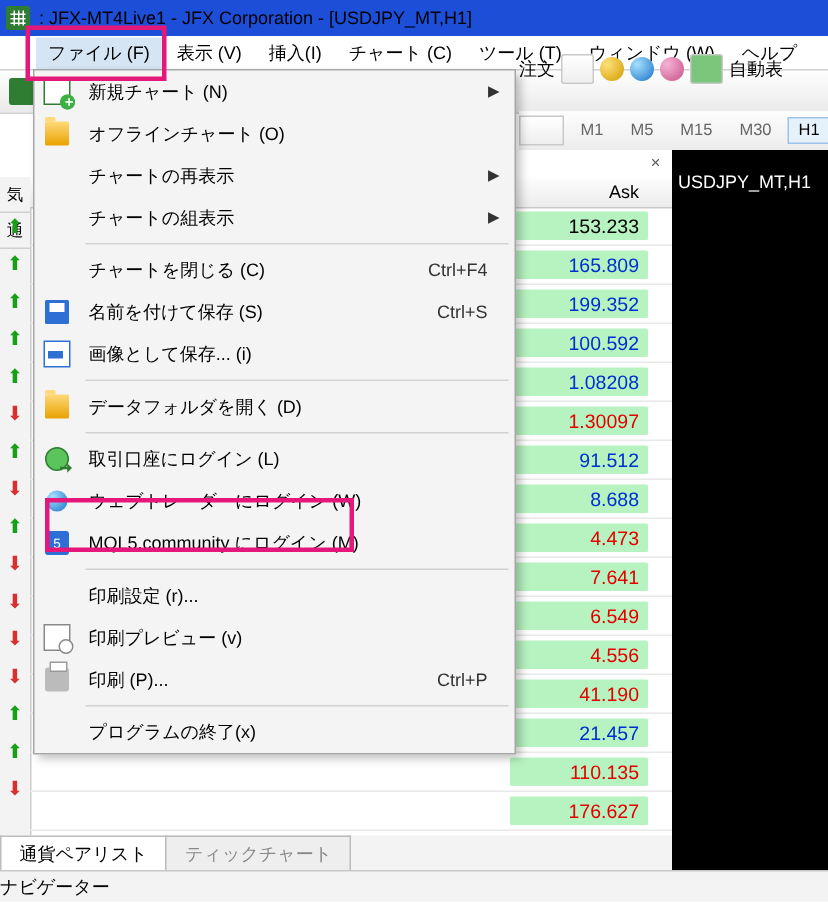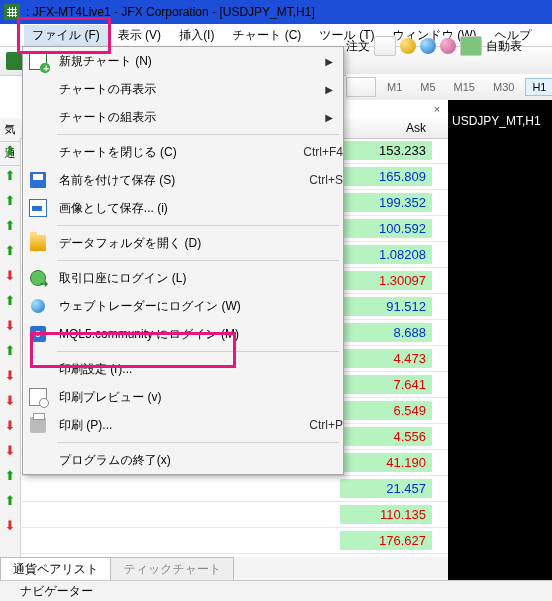--- a/index.html
+++ b/index.html
@@ -215,21 +215,21 @@
     white-space: nowrap;
   }
 
   
   .nav-footer {
     position: absolute;
     left: 0; right: 0; bottom: 0; height: 20px;
     background: #f3f3f3;
     border-top: 1px solid #c8c8c8;
     font-size: 12px;
-    padding-left: 20px;
+    padding-left: 0;
     display: flex;
     align-items: center;
   }
 
   
   .dropdown {
     position: absolute;
     left: 22px;
     top: 46px;
     width: 320px;
@@ -247,20 +247,21 @@
   .dd-iconcol {
     width: 30px;
     display: flex;
     justify-content: center;
   }
   .dd-label {
     flex: 1;
     padding-left: 6px;
   }
   .dd-accel {
+    padding-right: 18px;
     color: #333;
   }
   .dd-sub {
     position: absolute;
     right: 10px;
     font-size: 10px;
     color: #333;
   }
   .dd-sep {
     height: 1px;
@@ -475,20 +476,26 @@
 
 <div class="dropdown">
   <div class="dd-row">
     <span class="dd-iconcol">
         <span class="ico newchart"></span>
       </span>
     <span class="dd-label">新規チャート (N)</span>
     <span class="dd-sub">▶</span>
   </div>
   <div class="dd-row">
+    <span class="dd-iconcol">
+        <span class="ico folder"></span>
+      </span>
+    <span class="dd-label">オフラインチャート (O)</span>
+  </div>
+  <div class="dd-row">
     <span class="dd-iconcol"></span>
     <span class="dd-label">チャートの再表示</span>
     <span class="dd-sub">▶</span>
   </div>
   <div class="dd-row">
     <span class="dd-iconcol"></span>
     <span class="dd-label">チャートの組表示</span>
     <span class="dd-sub">▶</span>
   </div>
   <div class="dd-sep"></div>

